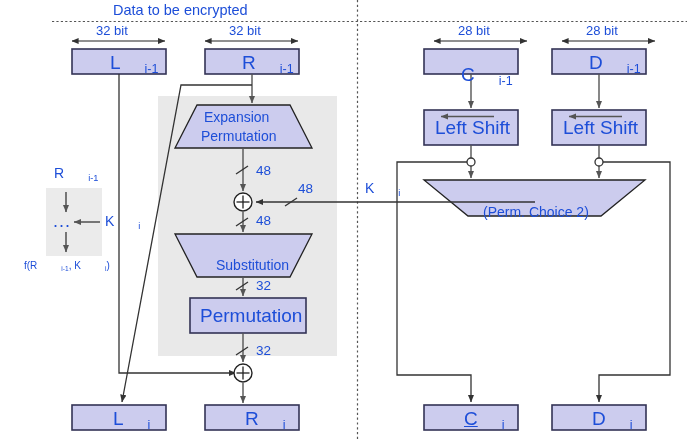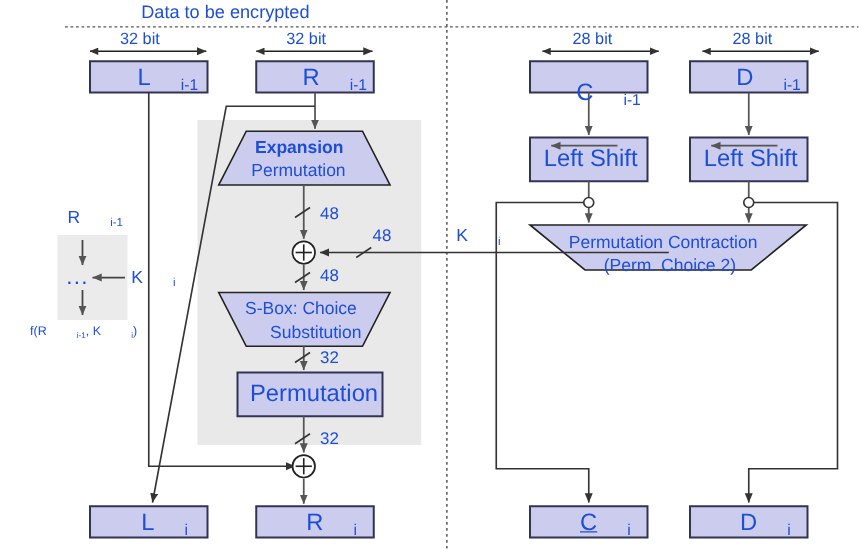--- a/index.html
+++ b/index.html
@@ -146,32 +146,30 @@
   <div class="lbl boxtxt" style="left:110px;top:53px;"><span>L</span><span class="sub">i-1</span></div>
   <div class="lbl boxtxt" style="left:242px;top:53px;"><span>R</span><span class="sub">i-1</span></div>
   <div class="lbl boxtxt" style="left:461px;top:53px;margin-top:12px;"><span>C</span><span class="sub">i-1</span></div>
   <div class="lbl boxtxt" style="left:589px;top:53px;"><span>D</span><span class="sub">i-1</span></div>
 
   <div class="lbl boxtxt" style="left:113px;top:409px;"><span>L</span><span class="sub">i</span></div>
   <div class="lbl boxtxt" style="left:245px;top:409px;"><span>R</span><span class="sub">i</span></div>
   <div class="lbl boxtxt" style="left:464px;top:409px;text-decoration:underline;"><span>C</span><span class="sub">i</span></div>
   <div class="lbl boxtxt" style="left:592px;top:409px;text-align:center;"><span>D</span><span class="sub">i</span></div>
 
-  <div class="lbl traptxt" style="left:204px;top:110px;font-weight:bold;">Expansion</div>
+  <div class="lbl traptxt" style="left:204px;top:110px;">Expansion</div>
   <div class="lbl traptxt" style="left:201px;top:129px;">Permutation</div>
 
-  <div class="lbl traptxt" style="left:196px;top:239px;">S-Box: Choice</div>
   <div class="lbl traptxt" style="left:216px;top:258px;text-align:center;">Substitution</div>
 
   <div class="lbl boxtxt" style="left:200px;top:306px;">Permutation</div>
 
   <div class="lbl boxtxt" style="left:435px;top:118px;">Left Shift</div>
   <div class="lbl boxtxt" style="left:563px;top:118px;">Left Shift</div>
 
-  <div class="lbl traptxt" style="left:455px;top:186px;">Permutation Contraction</div>
   <div class="lbl traptxt" style="left:483px;top:205px;">(Perm. Choice 2)</div>
 
   <div class="lbl wire-num" style="left:256px;top:164px;">48</div>
   <div class="lbl wire-num" style="left:298px;top:182px;">48</div>
   <div class="lbl wire-num" style="left:256px;top:214px;">48</div>
   <div class="lbl wire-num" style="left:256px;top:279px;">32</div>
   <div class="lbl wire-num" style="left:256px;top:344px;">32</div>
 
   <div class="lbl wire-num" style="left:365px;top:181px;font-size:14px;"><span>K</span><span class="sub">i</span></div>
 

